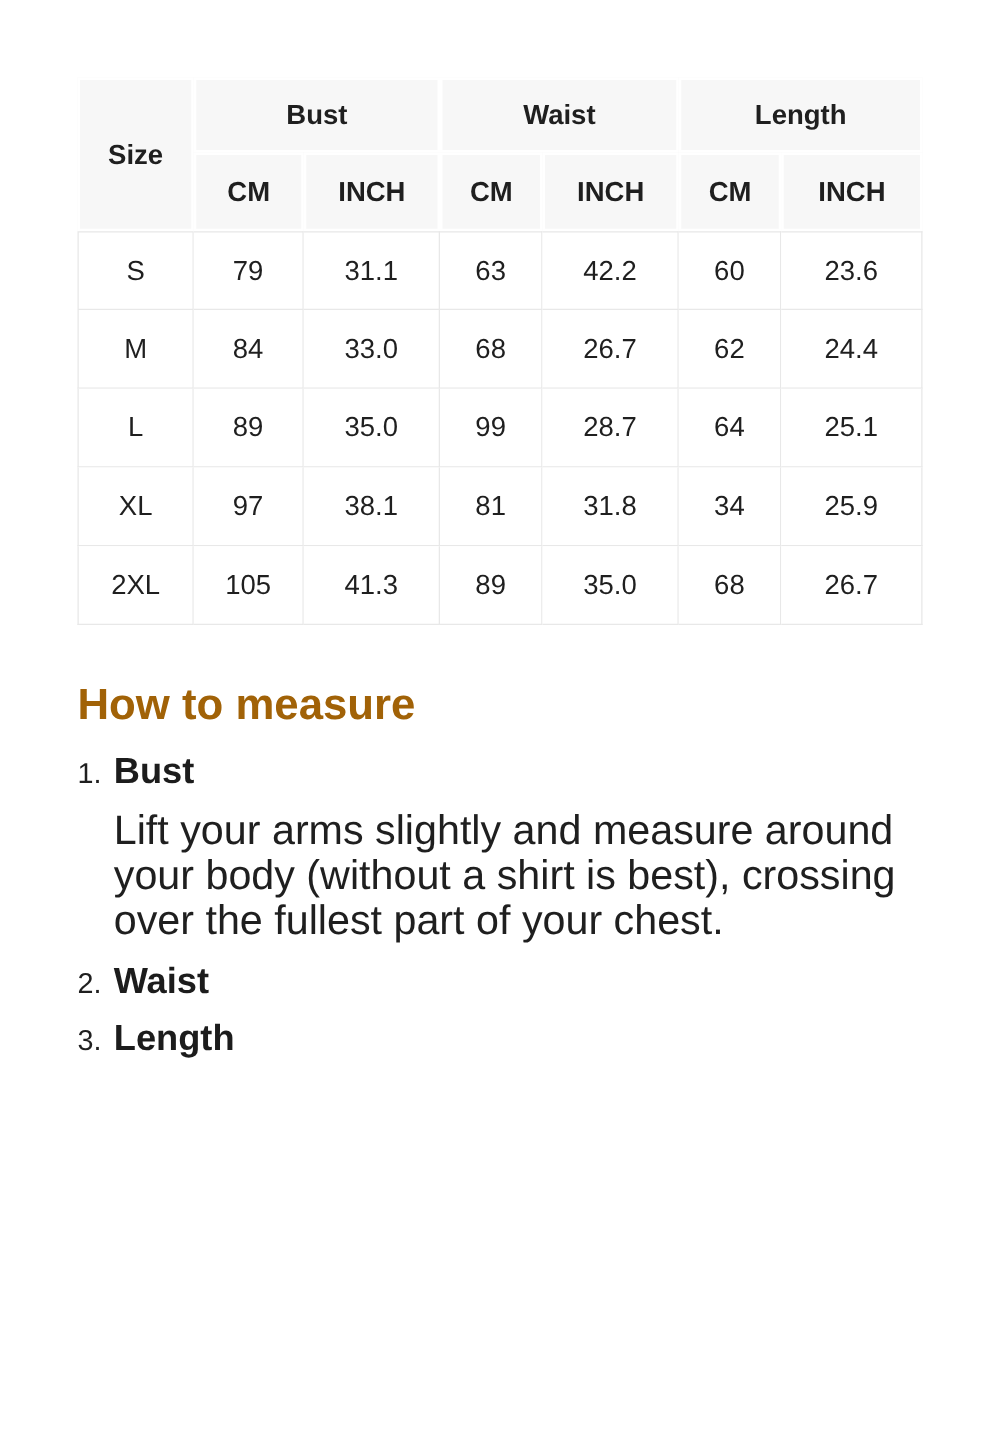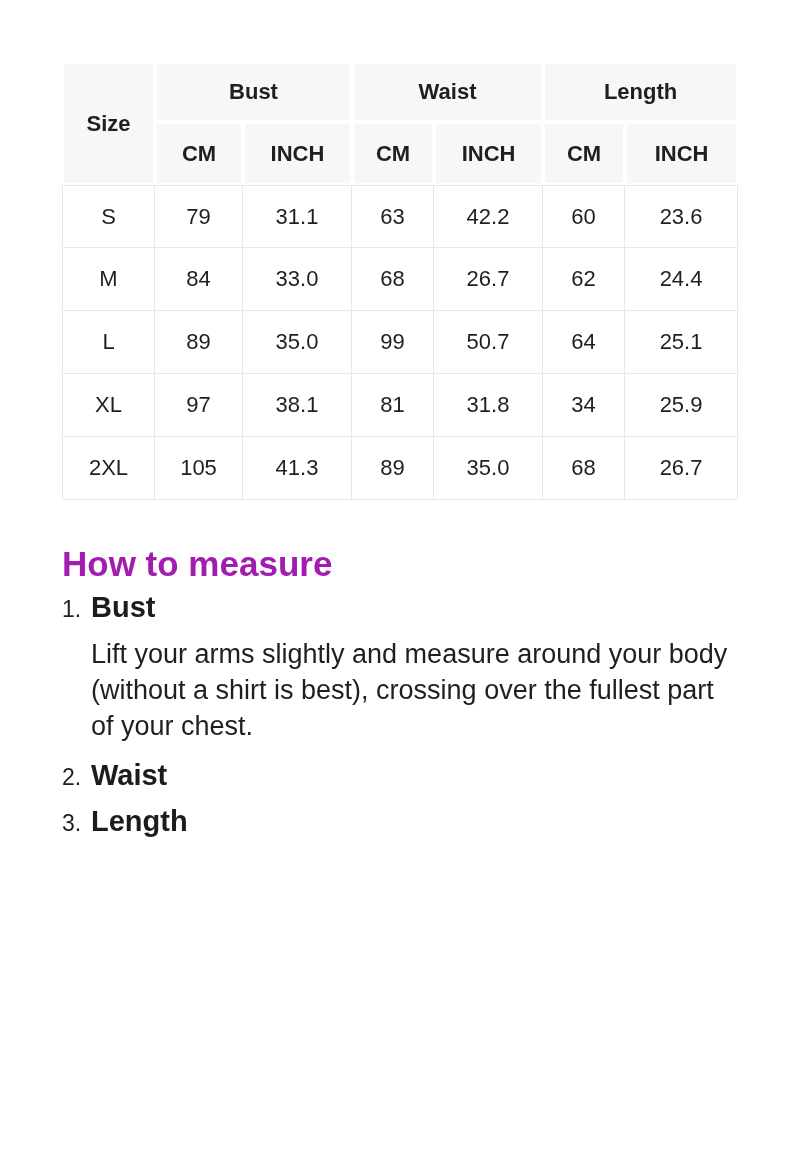--- a/index.html
+++ b/index.html
@@ -46,22 +46,22 @@
     border-bottom: 1px solid #e8e8e8;
   }
   table.size-chart tbody td:first-child { border-left: 1px solid #e8e8e8; }
   table.size-chart tbody tr:first-child td { border-top: 1px solid #e8e8e8; }
 
   
   h2.htm-title {
     font-size: 35px;
     line-height: 40px;
     font-weight: bold;
-    margin: 44px 0 6px 0;
-    color: #a21caf;
+    margin: 44px 0 16px 0;
+    color: #a16207;
   }
   p.htm-intro {
     font-size: 29px;
     line-height: 36px;
     margin: 0 0 22px 0;
     max-width: 710px;
   }
   .measure-list { margin: 0; padding: 0; }
   .measure-item { margin: 0 0 10px 0; }
   .measure-item-head {
@@ -75,21 +75,21 @@
     flex: 0 0 29px;
     color: #1f1f1f;
   }
   .measure-item-title {
     font-size: 29px;
     line-height: 34px;
     font-weight: bold;
     color: #1c1c1c;
   }
   .measure-item-desc {
-    font-size: 27px;
+    font-size: 33px;
     line-height: 36px;
     margin: 0 0 14px 29px;
     max-width: 640px;
   }
 </style>
 </head>
 <body>
 
 <div class="page">
 
@@ -136,21 +136,21 @@
         <td>68</td>
         <td>26.7</td>
         <td>62</td>
         <td>24.4</td>
       </tr>
       <tr>
         <td>L</td>
         <td>89</td>
         <td>35.0</td>
         <td>99</td>
-        <td>50.7</td>
+        <td>28.7</td>
         <td>64</td>
         <td>25.1</td>
       </tr>
       <tr>
         <td>XL</td>
         <td>97</td>
         <td>38.1</td>
         <td>81</td>
         <td>31.8</td>
         <td>34</td>

